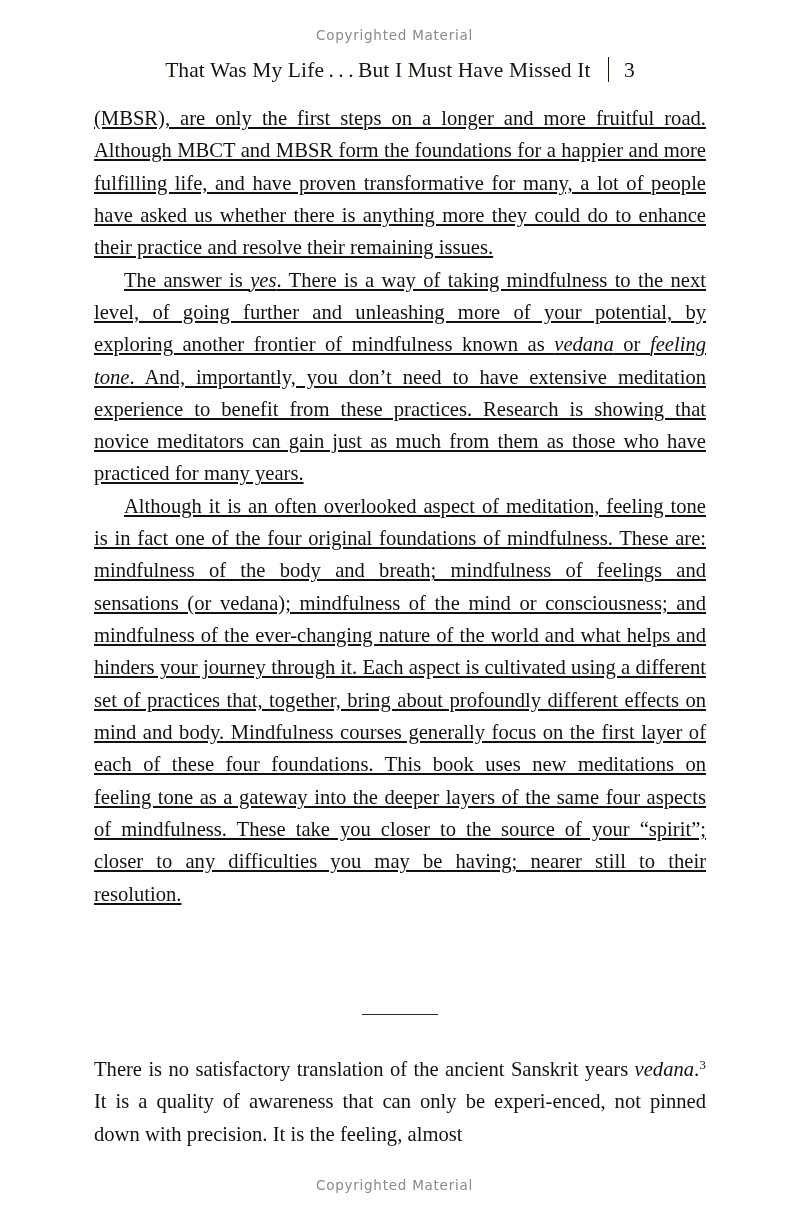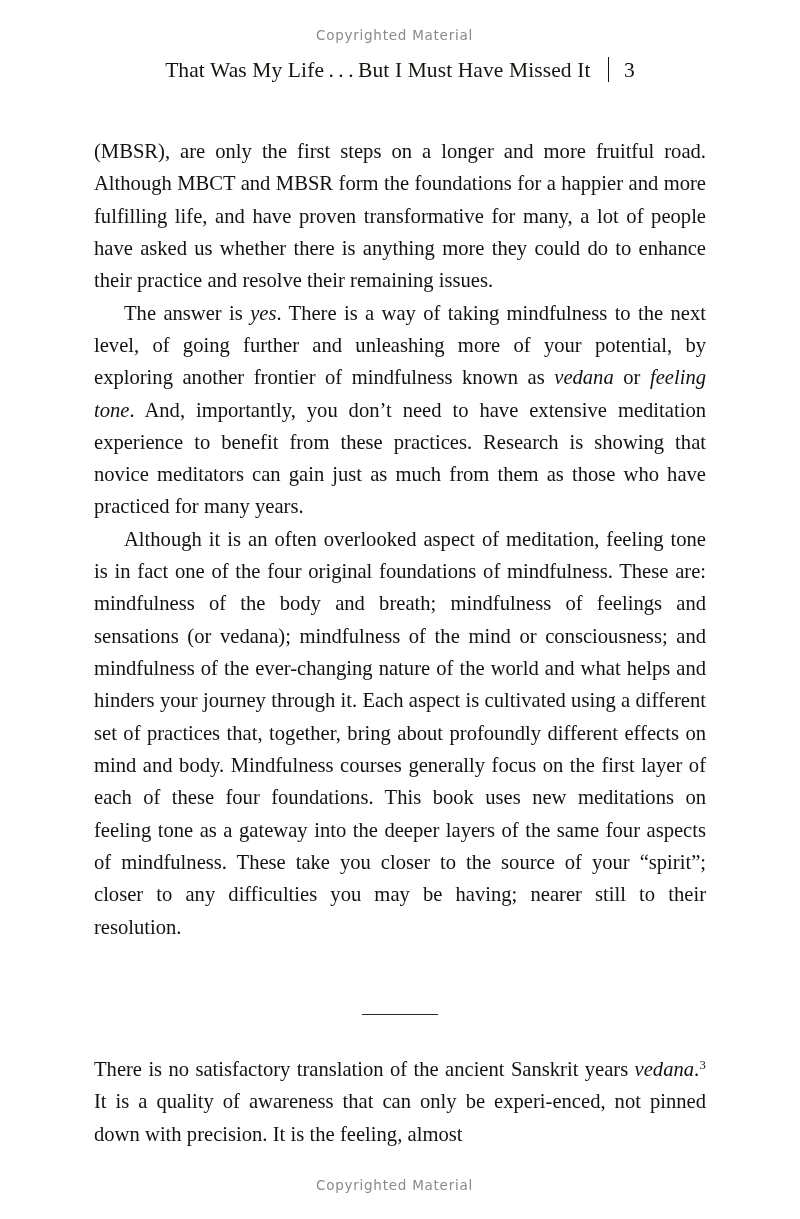--- a/index.html
+++ b/index.html
@@ -55,23 +55,24 @@
     height: 25px;
     background: #16140f;
     vertical-align: -5px;
     margin: 0 15px 0 17px;
   }
   .running-head .rh-page { letter-spacing: 0.2px; }
 
   
   .body-col {
     position: absolute;
-    top: 135px;
+    top: 102px;
     left: 94px;
     width: 612px;
+    text-decoration: underline;
   }
 
   p.para {
     margin: 0;
     font-size: 20.6px;
     line-height: 32.32px;
     text-align: justify;
     text-justify: inter-word;
     color: #121212;
     hyphens: manual;

